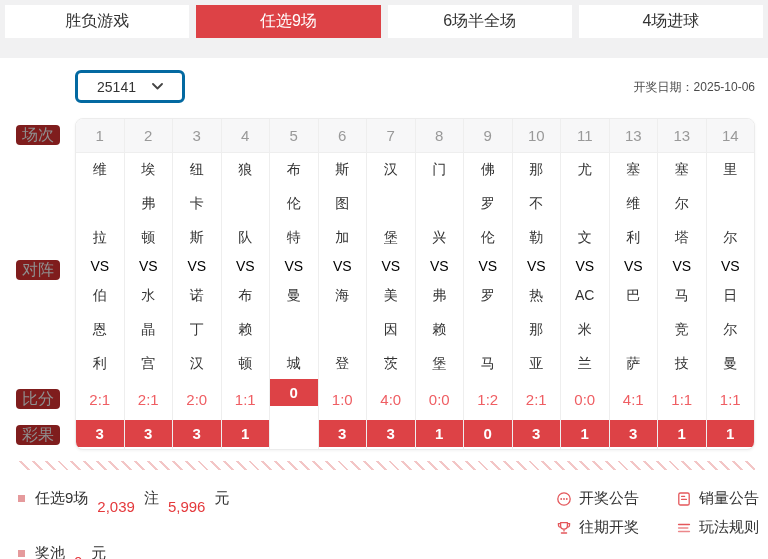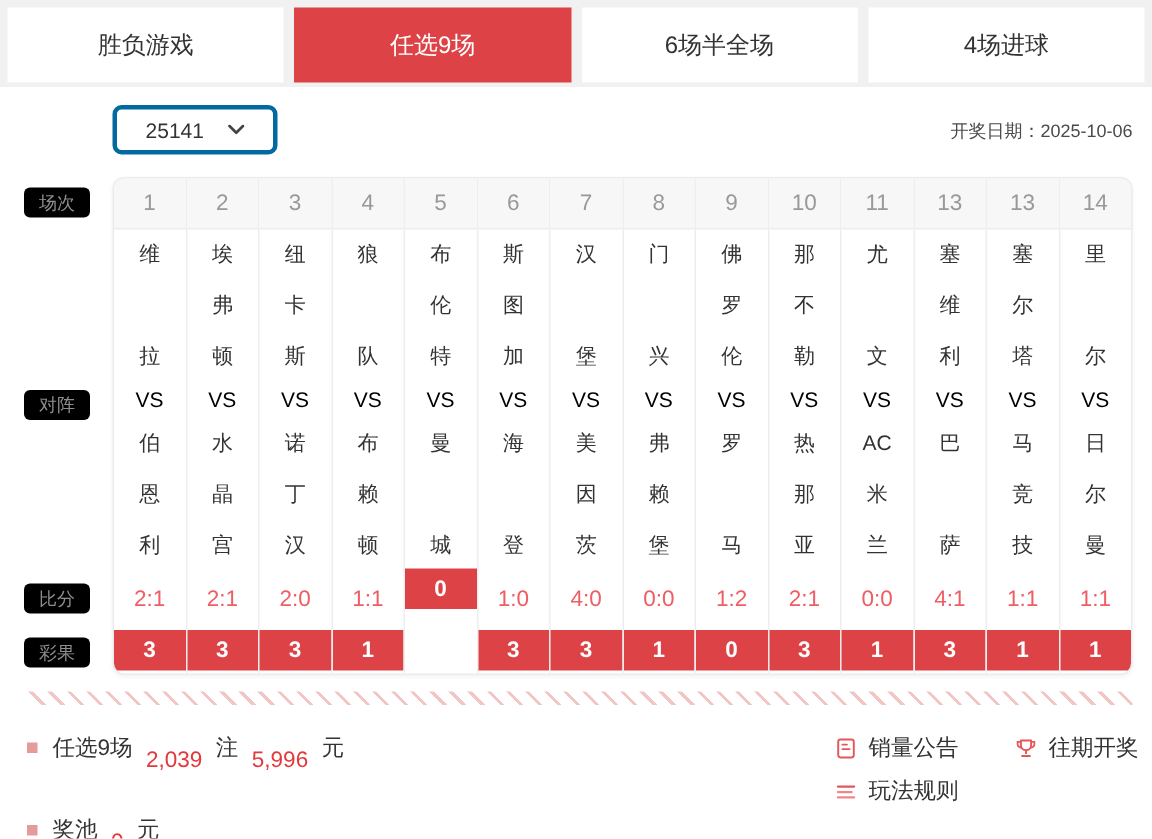--- a/index.html
+++ b/index.html
@@ -3,33 +3,33 @@
 <meta charset="utf-8">
 <style>
   html,body{margin:0;padding:0;}
   body{
     position:relative;width:768px;height:559px;overflow:hidden;
     background:#ffffff;font-family:"Liberation Sans","DejaVu Sans",sans-serif;
     color:#333;
   }
   
   .topbar{position:absolute;left:0;top:0;width:768px;height:58px;background:#f1f1f2;}
-  .tabs{position:absolute;left:5px;top:5px;right:5px;height:50px;display:flex;gap:7px;}
+  .tabs{position:absolute;left:5px;top:5px;right:5px;height:33px;display:flex;gap:7px;}
   .tab{flex:1;background:#fff;display:flex;align-items:center;justify-content:center;
        font-size:16px;color:#333;cursor:pointer;user-select:none;}
   .tab.active{background:var(--accent,#dd4246);color:#fff;}
   
   .select{position:absolute;left:75px;top:70px;width:110px;height:33px;background:#fff;
           border:3px solid #0369a1;border-radius:6px;display:flex;align-items:center;
           justify-content:center;gap:16px;font-size:14px;color:#333;cursor:pointer;box-sizing:border-box;}
   .select svg{display:block;}
   .draw-date{position:absolute;right:13px;top:79px;font-size:12px;color:#4a4a4a;}
   
-  .chip{position:absolute;left:16px;width:44px;height:20px;background:#000000;border-radius:4px;
-        color:#8f8f8f;font-size:12px;display:flex;align-items:center;justify-content:center;}
+  .chip{position:absolute;left:16px;width:44px;height:20px;background:#7f1d1d;border-radius:4px;
+        color:#8f8f8f;font-size:16px;display:flex;align-items:center;justify-content:center;}
   
   .card{position:absolute;left:75px;top:118px;width:680px;height:332px;background:#fff;
         border:1px solid #ececec;border-radius:8px;overflow:hidden;display:flex;
         box-shadow:0 1px 3px rgba(0,0,0,.05);box-sizing:border-box;}
   .col{flex:1;display:flex;flex-direction:column;min-width:0;}
   .col + .col{border-left:1px solid #eeeeee;}
   .num{height:33px;background:#f7f7f8;border-bottom:1px solid #eeeeee;display:flex;
        align-items:center;justify-content:center;color:#999;font-size:15px;flex:none;}
   .team{height:82px;margin:9px 0;display:flex;flex-direction:column;justify-content:space-between;
         align-items:center;font-size:14px;color:#333;line-height:1;flex:none;}
@@ -311,20 +311,31 @@
       <span class="seg">奖池</span>
       <span class="seg red">0</span>
       <span class="seg">元</span>
     </div>
   </div>
 
 <div class="links" id="links">
     <div class="link">
       <span>
         <svg width="16" height="16" viewBox="0 0 16 16">
+          <circle cx="8" cy="8" r="6.2" fill="none" stroke="#e4575b" stroke-width="1.3"></circle>
+          <circle cx="5.2" cy="8" r="0.9" fill="#e4575b"></circle>
+          <circle cx="8" cy="8" r="0.9" fill="#e4575b"></circle>
+          <circle cx="10.8" cy="8" r="0.9" fill="#e4575b"></circle>
+        </svg>
+      </span>
+      <span>开奖公告</span>
+    </div>
+    <div class="link">
+      <span>
+        <svg width="16" height="16" viewBox="0 0 16 16">
           <rect x="2.8" y="2" width="10.4" height="12" rx="1.6" fill="none" stroke="#e4575b" stroke-width="1.3"></rect>
           <line x1="5.6" y1="5.4" x2="8.6" y2="5.4" stroke="#e4575b" stroke-width="1.3" stroke-linecap="round"></line>
           <line x1="5.6" y1="8.4" x2="10.4" y2="8.4" stroke="#e4575b" stroke-width="1.3" stroke-linecap="round"></line>
         </svg>
       </span>
       <span>销量公告</span>
     </div>
     <div class="link">
       <span>
         <svg width="16" height="16" viewBox="0 0 16 16">

